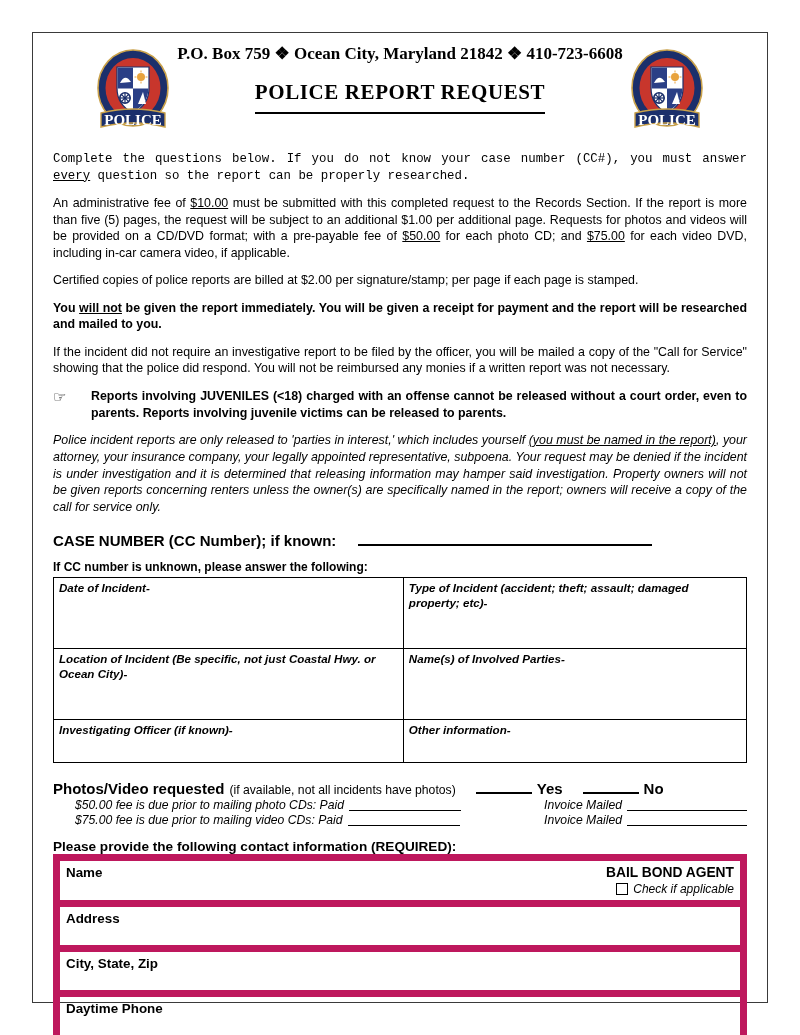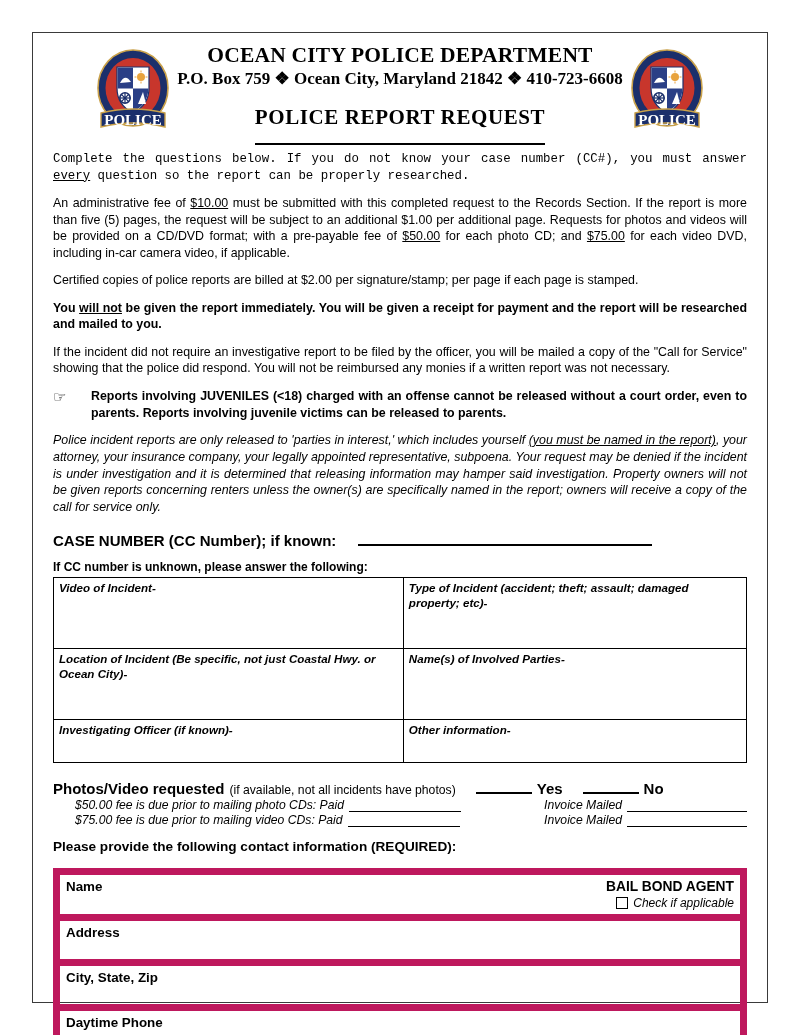--- a/index.html
+++ b/index.html
@@ -58,21 +58,21 @@
     white-space: nowrap;
   }
   .form-title {
     font-family: "Liberation Serif", serif;
     font-weight: bold;
     font-size: 21px;
     letter-spacing: 0.6px;
     margin-top: 16px;
     display: inline-block;
     border-bottom: 2px solid #000;
-    padding-bottom: 13px;
+    padding-bottom: 7px;
   }
 
   
   .badge {
     position: absolute;
     top: 8px;
     width: 76px;
     height: 96px;
   }
   .badge.left  { left: 42px; }
@@ -175,21 +175,21 @@
   .yn-blank {
     display: inline-block;
     width: 56px;
     border-bottom: 2px solid #000;
     height: 13px;
     margin: 0 5px 0 20px;
   }
   .yn-label { font-weight: bold; font-size: 15px; }
   .fee-line {
     display: flex;
-    align-items: flex-end;
+    align-items: flex-start;
     font-style: italic;
     font-size: 12.2px;
     margin-top: 1px;
     padding-left: 22px;
     white-space: nowrap;
   }
   .fee-paid-blank {
     display: inline-block;
     width: 112px;
     border-bottom: 1px solid #000;
@@ -204,21 +204,21 @@
     border-bottom: 1px solid #000;
     height: 12px;
     margin-left: 5px;
   }
 
   
   .contact-head {
     font-weight: bold;
     font-size: 13.6px;
     margin-top: 12px;
-    margin-bottom: 14px;
+    margin-bottom: 0;
   }
   table.contact {
     width: 100%;
     border-collapse: collapse;
     table-layout: fixed;
   }
   table.contact td {
     border: 7px solid #be185d;
     vertical-align: top;
     font-weight: bold;
@@ -292,21 +292,20 @@
               <line x1="26.3" y1="47.3" x2="33.7" y2="54.7"></line>
               <line x1="33.7" y1="47.3" x2="26.3" y2="54.7"></line>
             </g>
         <path d="M43 57 L48 45 L51 57 Z" fill="#ffffff"></path>
         <path d="M6 66 Q38 58 70 66 L70 80 Q38 72 6 80 Z" fill="#1b2f6b" stroke="#c9a14a" stroke-width="1.4"></path>
         <text x="38" y="78" text-anchor="middle" font-family="Liberation Serif, serif" font-size="15" font-weight="bold" fill="#ffffff">POLICE</text>
       </svg>
     </div>
 
     <div class="header-text">
-      <div class="dept-name">OCEAN CITY POLICE DEPARTMENT</div>
       <div class="dept-addr">P.O. Box 759 ❖ Ocean City, Maryland  21842 ❖ 410-723-6608</div>
       <div class="form-title">POLICE REPORT REQUEST</div>
     </div>
 
     <div class="badge right">
       <svg viewBox="0 0 76 96" xmlns="http://www.w3.org/2000/svg">
         <ellipse cx="38" cy="41" rx="35" ry="38" fill="#1b2f6b" stroke="#c9a14a" stroke-width="1.6"></ellipse>
         <ellipse cx="38" cy="41" rx="27.5" ry="30" fill="#c8362c"></ellipse>
         <path d="M22 20 L54 20 L54 41 Q54 58 38 66 Q22 58 22 41 Z" fill="#ffffff" stroke="#1b2f6b" stroke-width="1.2"></path>
         <path d="M22.6 20.6 L38 20.6 L38 41.5 L22.6 41.5 Z" fill="#2a3f86"></path>
@@ -354,21 +353,21 @@
   <div class="case-row">
     <span>CASE NUMBER (CC Number); if known:</span>
     <span class="case-blank"></span>
   </div>
 
   <div class="subhead">If CC number is unknown, please answer the following:</div>
 
   <table class="grid">
     <tbody>
       <tr>
-        <td class="col-left row-tall"><span>Video of Incident-</span></td>
+        <td class="col-left row-tall"><span>Date of Incident-</span></td>
         <td class="col-right row-tall"><span>Type of Incident (accident; theft; assault; damaged property; etc)-</span></td>
       </tr>
       <tr>
         <td class="col-left row-tall"><span>Location of Incident (Be specific, not just Coastal Hwy. or Ocean City)-</span></td>
         <td class="col-right row-tall"><span>Name(s) of Involved Parties-</span></td>
       </tr>
       <tr>
         <td class="col-left row-short"><span>Investigating Officer (if known)-</span></td>
         <td class="col-right row-short"><span>Other information-</span></td>
       </tr>

